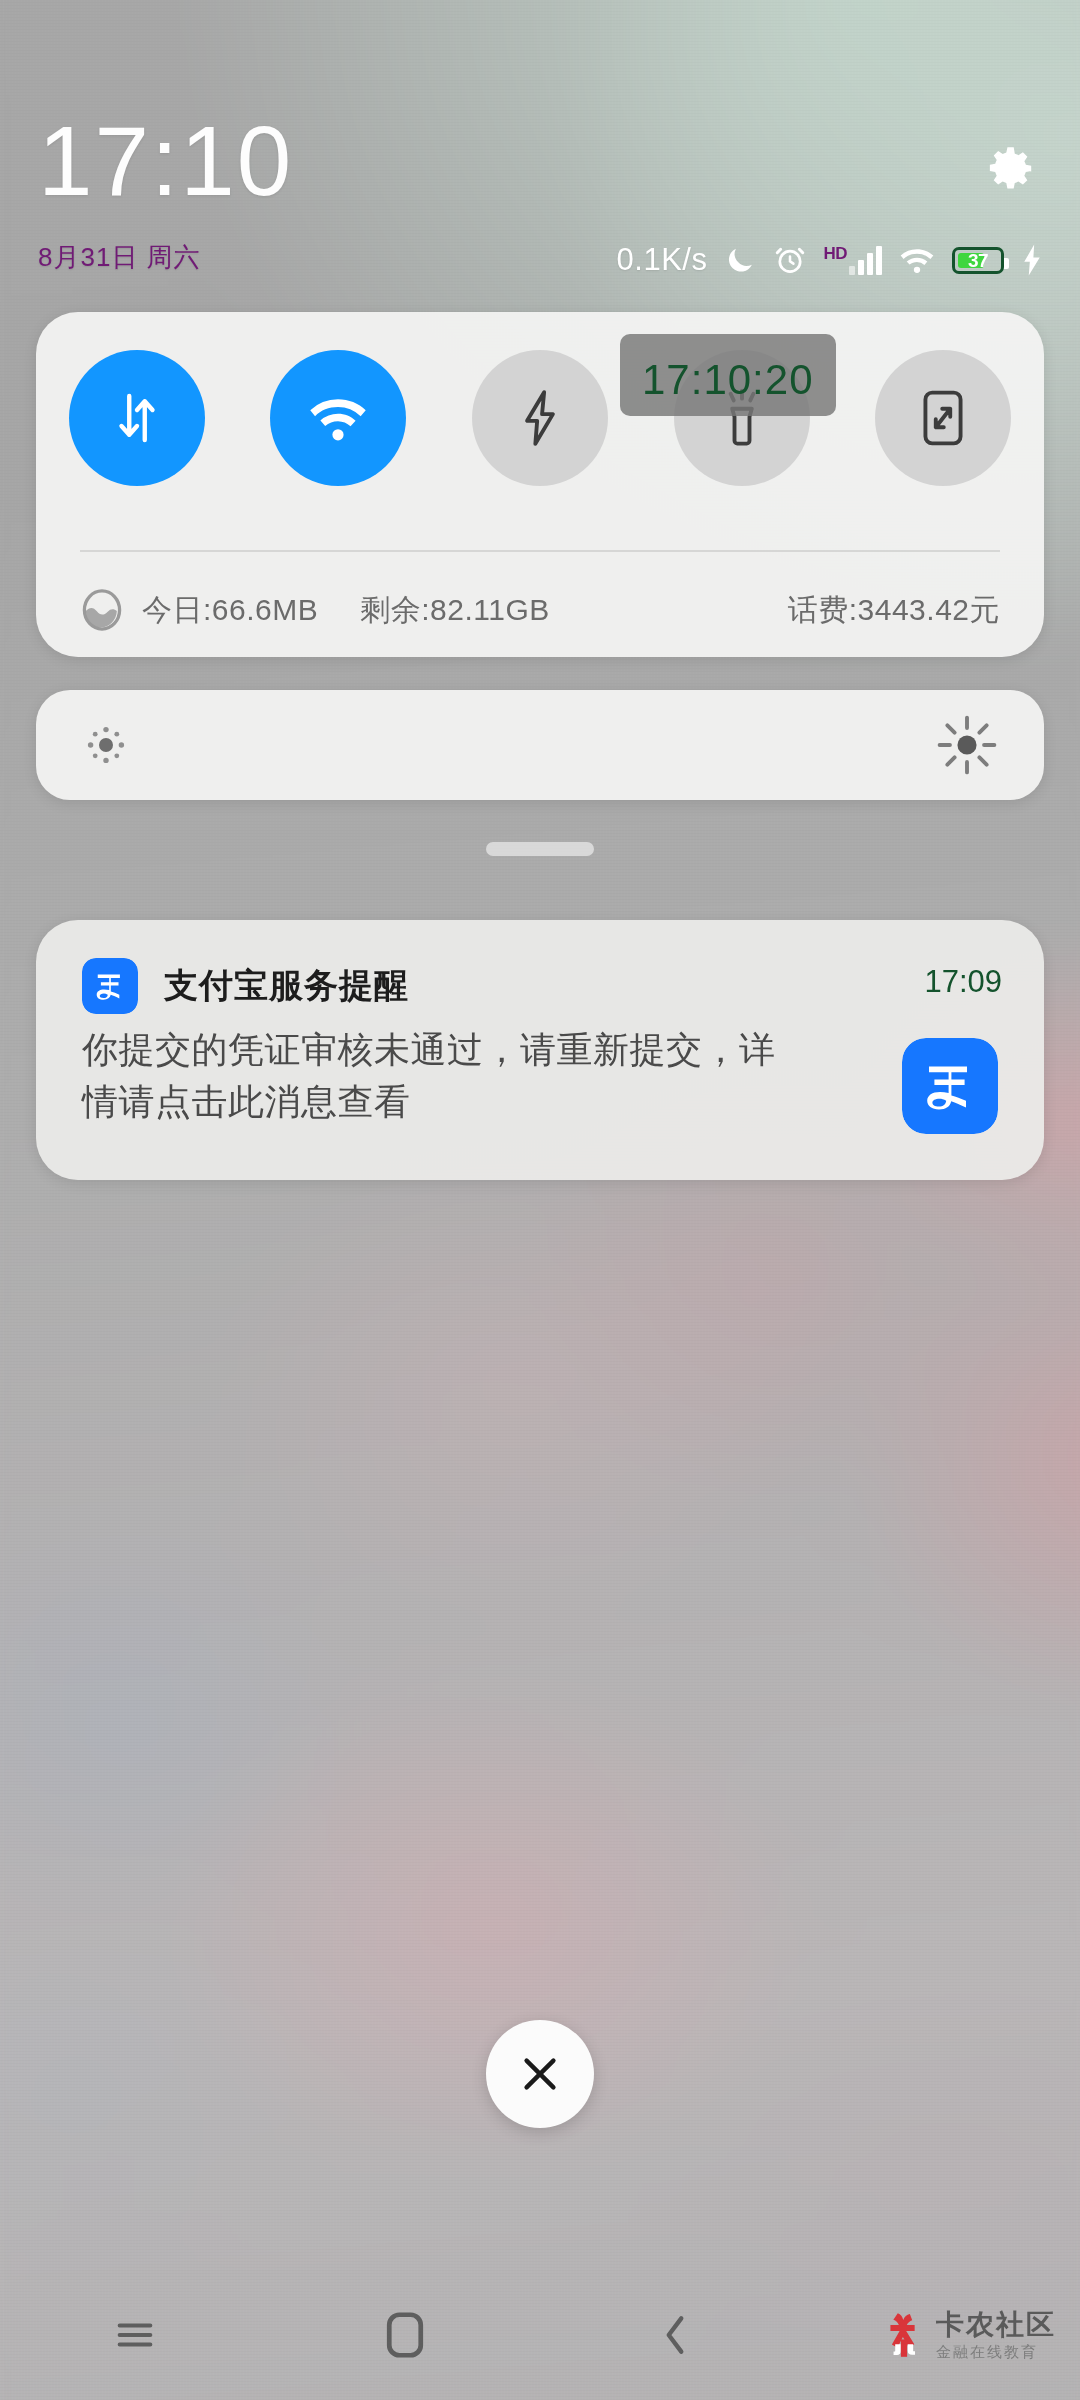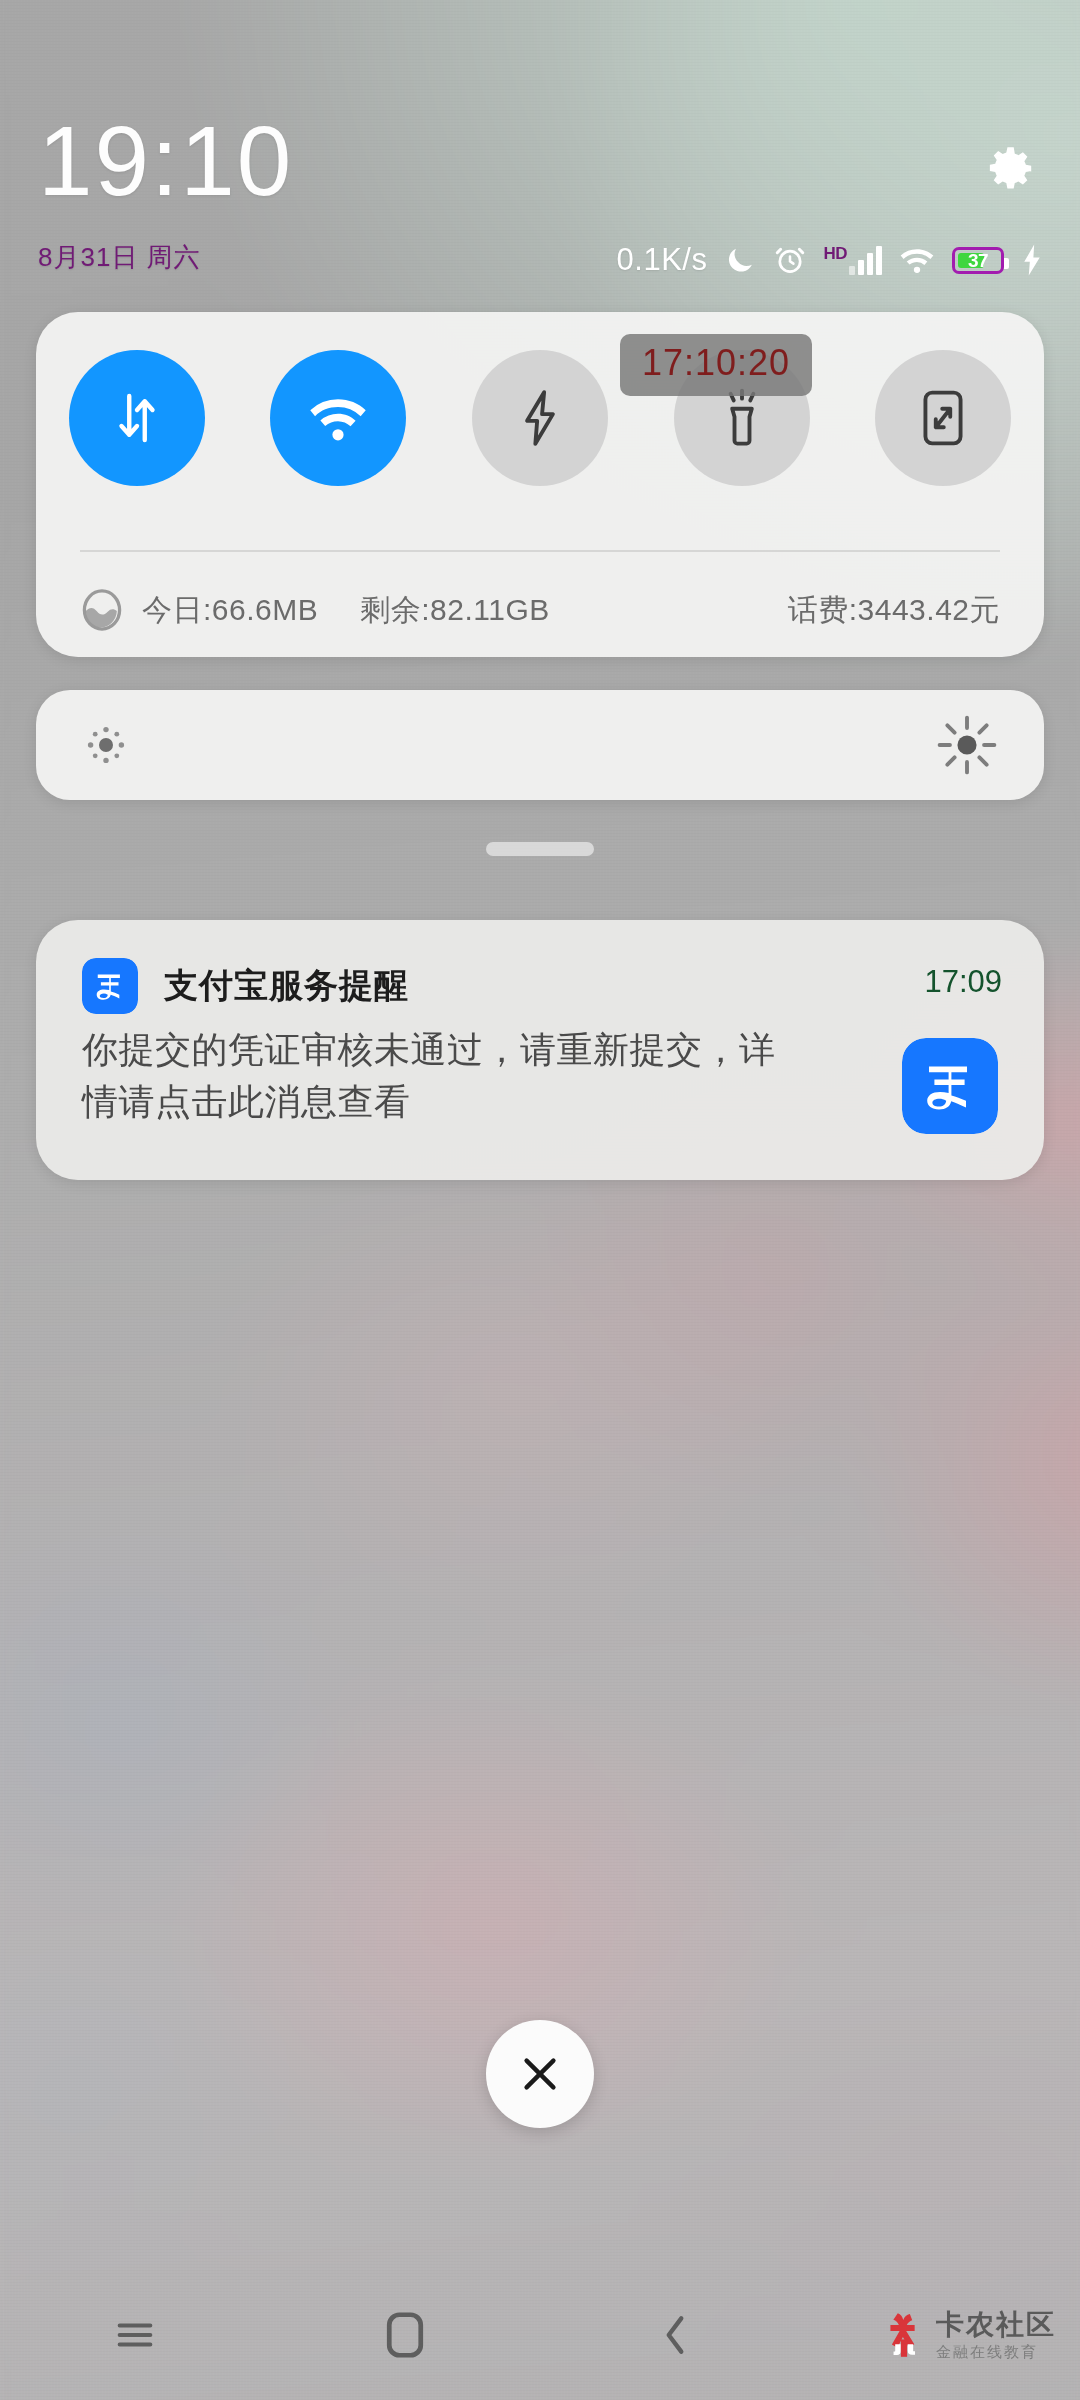--- a/index.html
+++ b/index.html
@@ -61,21 +61,21 @@
   .hd-sig{ display:flex; align-items:flex-end; gap:2px; }
   .hd-label{ font-size:17px; color:#701a75; font-weight:700; line-height:1;
              align-self:flex-start; margin-bottom:-2px; letter-spacing:-.5px; }
   .bars{ display:flex; align-items:flex-end; gap:3px; height:30px; }
   .bars i{ display:block; width:6px; background:#fff; border-radius:1px; }
   .bars i:nth-child(1){ height:9px; }
   .bars i:nth-child(2){ height:15px; }
   .bars i:nth-child(3){ height:22px; }
   .bars i:nth-child(4){ height:29px; }
   .bars i.dim{ background:rgba(255,255,255,.55); }
-  #battery{ position:relative; width:52px; height:27px; border:3px solid #a21caf;
+  #battery{ position:relative; width:52px; height:27px; border:3px solid #14532d;
             border-radius:7px; display:flex; align-items:center; }
   #battery:after{ content:""; position:absolute; right:-8px; top:8px;
             width:5px; height:11px; background:#fff; border-radius:0 2px 2px 0; }
   #battery-fill{ height:15px; width:26px; background:#3fd63f; border-radius:3px; margin-left:3px; }
   #battery-text{ position:absolute; left:0; right:0; text-align:center;
                  font-size:19px; font-weight:700; color:#fff; line-height:21px;
                  letter-spacing:-.5px; }
 
   
   #qs-card{
@@ -106,22 +106,22 @@
   }
   #data-icon{ width:44px; height:44px; margin-right:18px; flex:0 0 auto; }
   .stat{ font-size:30px; color:#6b6b6b; letter-spacing:.5px; white-space:nowrap; }
   #stat-today{ margin-right:42px; }
   #stat-fee{ margin-left:auto; }
 
   
   #tooltip{
     position:absolute; left:620px; top:334px;
     background:rgba(120,120,120,.82);
-    color:#7f1d1d; font-size:36px; letter-spacing:1px;
-    padding:8px 22px 12px; border-radius:10px;
+    color:#14532d; font-size:42px; letter-spacing:1px;
+    padding:22px 22px 12px; border-radius:10px;
     z-index:5;
   }
 
   
   #bright-card{
     position:absolute; left:36px; top:690px; width:1008px; height:110px;
     background:rgba(244,244,243,0.93);
     border-radius:34px;
     box-shadow:0 3px 14px rgba(0,0,0,.10);
     display:flex; align-items:center; justify-content:space-between;
@@ -184,21 +184,21 @@
   #wm-sub{ font-size:15px; color:#7d7d7d; letter-spacing:2px; margin-top:5px; }
 </style>
 </head>
 <body>
 
 <div id="wallpaper"></div>
 <div id="wallpaper-noise"></div>
 
 <div id="statusbar">
 
-  <div id="clock">19:10</div>
+  <div id="clock">17:10</div>
   <div id="date">8月31日 周六</div>
 
   <div id="gear">
     <svg viewBox="0 0 24 24" width="58" height="58">
       <path fill="#ffffff" d="M12 8.2a3.8 3.8 0 1 0 0 7.6 3.8 3.8 0 0 0 0-7.6zm9.2 5.1l-.02-2.6-2.2-.45a7 7 0 0 0-.62-1.5l1.25-1.87-1.85-1.84-1.86 1.25a7 7 0 0 0-1.5-.63L13.95 3h-2.6l-.46 2.22c-.52.14-1.02.35-1.49.62L7.53 4.59 5.68 6.43l1.25 1.86a7 7 0 0 0-.62 1.5L4.08 10.2v2.6l2.22.46c.14.52.35 1.02.62 1.49l-1.25 1.86 1.85 1.85 1.86-1.25c.47.27.97.48 1.5.62l.45 2.22h2.6l.46-2.22c.52-.14 1.02-.35 1.49-.62l1.86 1.25 1.85-1.85-1.25-1.86c.27-.47.48-.97.62-1.5l2.24-.45z"></path>
     </svg>
   </div>
 
   <div id="status-icons">
     <span id="netspeed">0.1K/s</span>

